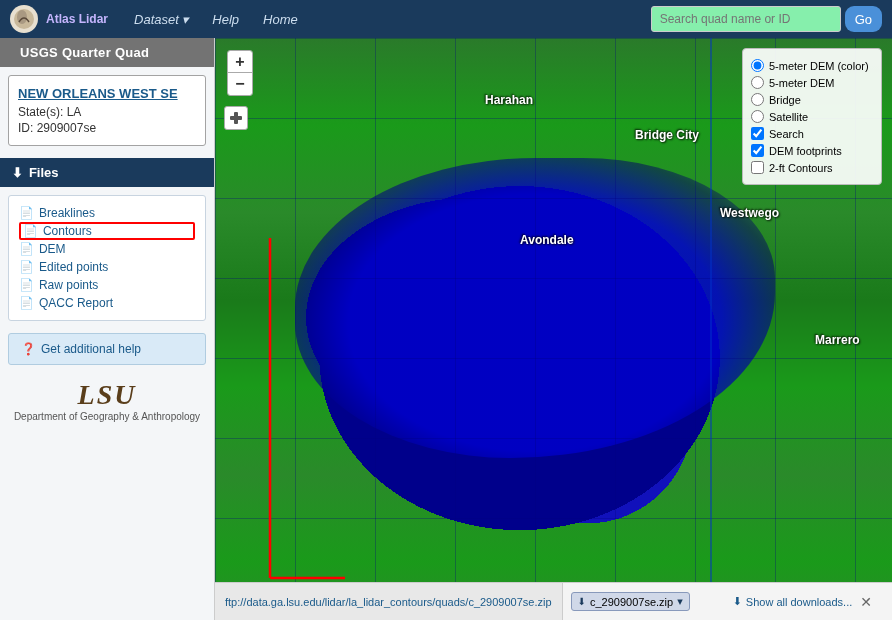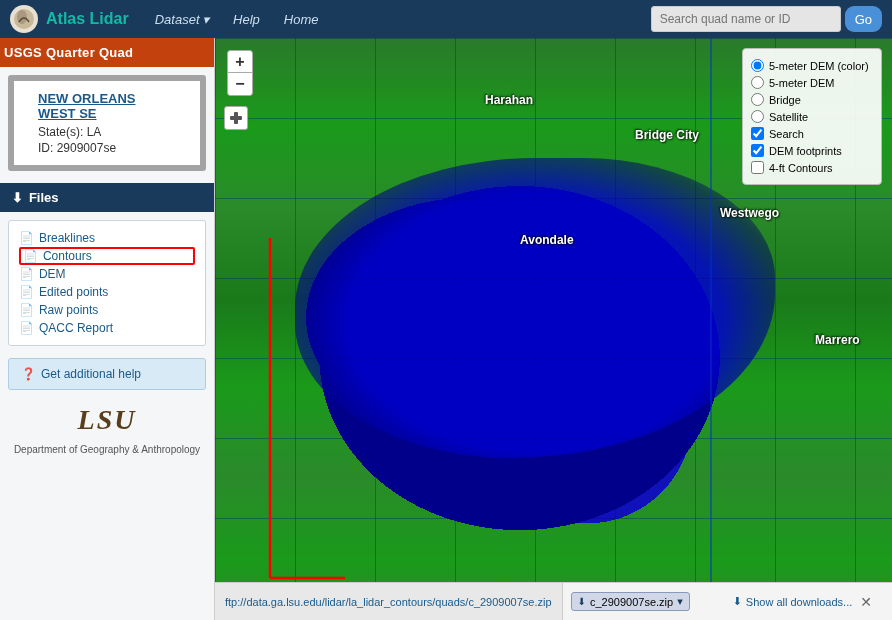--- a/index.html
+++ b/index.html
@@ -11,22 +11,22 @@
       height: 38px;
       display: flex;
       align-items: center;
       padding: 0 10px;
       gap: 16px;
     }
     .navbar-brand {
       display: flex;
       align-items: center;
       gap: 8px;
-      color: #14b8a6;
-      font-size: 16px;
+      color: #c4b5fd;
+      font-size: 12px;
       font-weight: bold;
     }
     .navbar-brand-icon {
       width: 28px;
       height: 28px;
       background: #e8e0d0;
       border-radius: 50%;
       display: flex;
       align-items: center;
       justify-content: center;
@@ -55,21 +55,21 @@
       align-items: center;
       gap: 4px;
     }
     .navbar-search input {
       height: 26px;
       padding: 2px 8px;
       border: 1px solid #ccc;
       border-radius: 3px;
       font-size: 12px;
       width: 190px;
-      background: #e5e5e5;
+      background: #86efac;
     }
     .navbar-search button {
       height: 26px;
       padding: 2px 10px;
       background: #4a90d9;
       color: #fff;
       border: none;
       border-radius: 9px;
       font-size: 13px;
       cursor: pointer;
@@ -86,32 +86,32 @@
       width: 215px;
       min-width: 215px;
       background: #f4f6f8;
       border-right: 1px solid #ccc;
       display: flex;
       flex-direction: column;
       gap: 0;
       overflow-y: auto;
     }
     .quad-title {
-      background: #c2410c;
+      background: #737373;
       color: #fff;
       font-size: 13px;
       font-weight: bold;
-      padding: 7px 4px;
+      padding: 7px 20px;
       letter-spacing: 0.3px;
     }
     .quad-info {
       background: #fff;
-      border: 6px solid #a3a3a3;
-      border-radius: 3px;
-      padding: 10px 24px;
+      border: 1px solid #a3a3a3;
+      border-radius: 3px;
+      padding: 10px 9px;
       margin: 8px 8px 0 8px;
       font-size: 12px;
     }
     .quad-info .quad-name {
       color: #1a5a8a;
       font-size: 13px;
       font-weight: bold;
       text-decoration: underline;
       cursor: pointer;
     }
@@ -171,21 +171,21 @@
       align-items: center;
       gap: 5px;
     }
 
     
     .lsu-area {
       margin: 14px 8px 0 8px;
       display: flex;
       flex-direction: column;
       align-items: center;
-      gap: 8px;
+      gap: 0;
     }
     .lsu-logo {
       font-size: 28px;
       font-style: italic;
       color: #5a3e1b;
       font-weight: bold;
       font-family: Georgia, serif;
       letter-spacing: 2px;
     }
     .lsu-dept {
@@ -532,21 +532,21 @@
       <div class="layer-item">
         <input type="checkbox" checked="" style="">
         <label>Search</label>
       </div>
       <div class="layer-item">
         <input type="checkbox" checked="" style="">
         <label>DEM footprints</label>
       </div>
       <div class="layer-item">
         <input type="checkbox" style="">
-        <label>4-ft Contours</label>
+        <label>2-ft Contours</label>
       </div>
     </div>
 
     <div class="map-attribution">
       <span>Leaflet | USGS, LSU, LOSCO, LSU</span>
     </div>
 
     <svg class="red-arrow-svg" width="677" height="582" xmlns="http://www.w3.org/2000/svg">
 
       <line x1="55" y1="200" x2="55" y2="540" stroke="red" stroke-width="2.5"></line>

